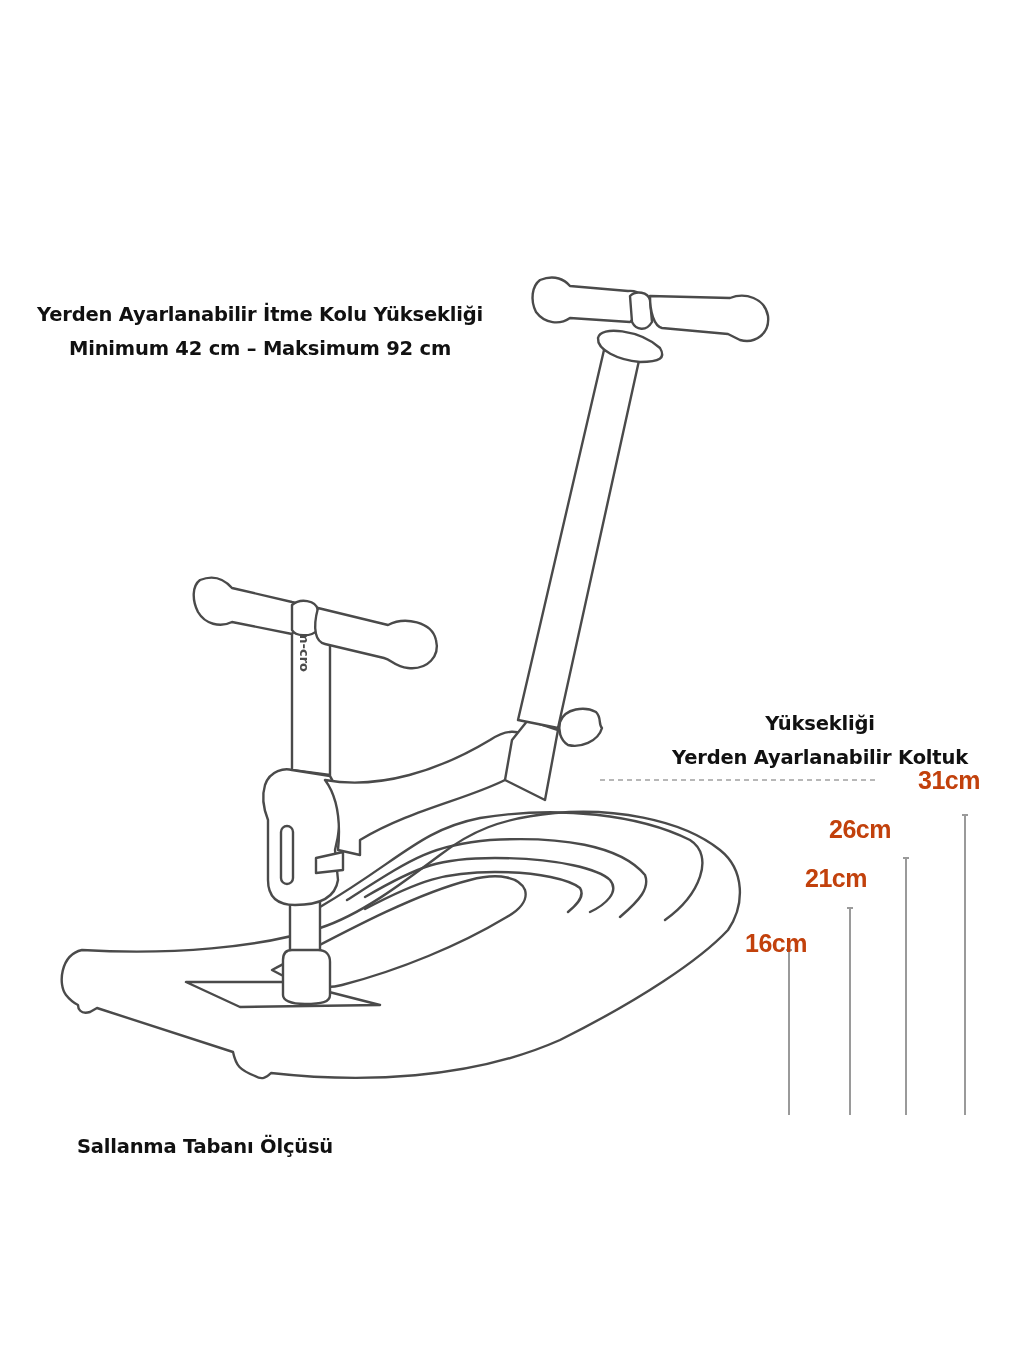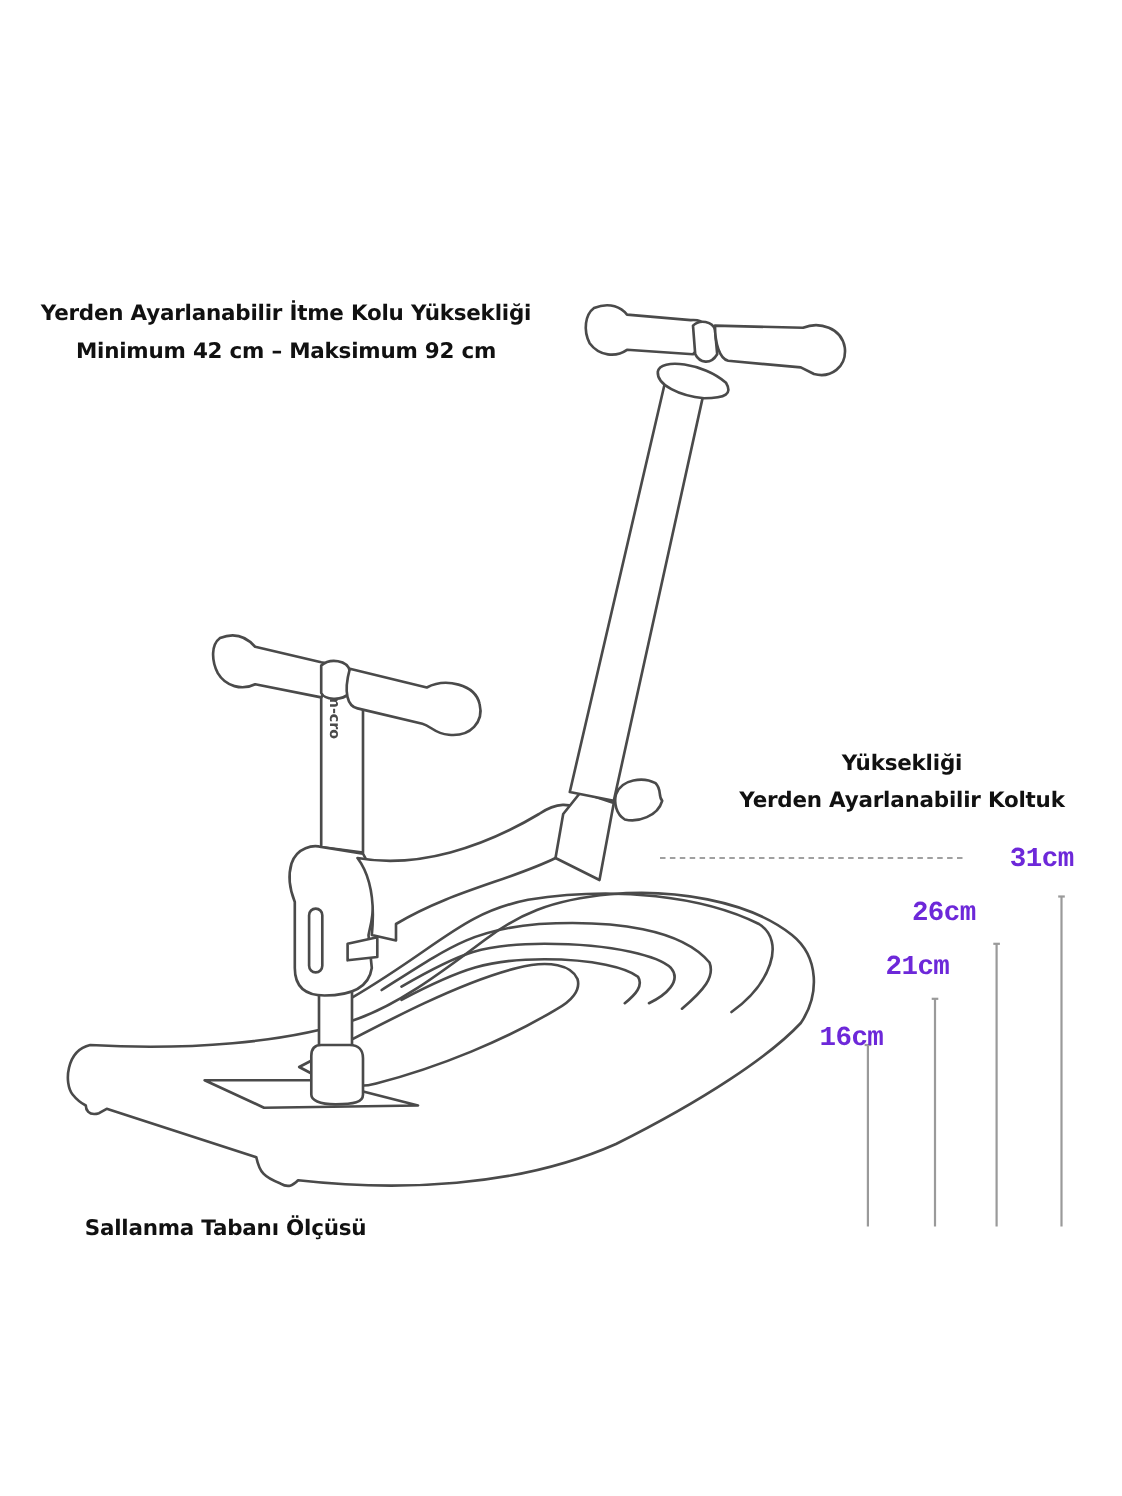--- a/index.html
+++ b/index.html
@@ -20,40 +20,41 @@
       left: 0; top: 0;
       width: 1020px;
       height: 1360px;
     }
     .label {
       position: absolute;
       font-weight: bold;
       text-align: center;
       color: #111111;
       letter-spacing: -0.2px;
+      margin-top: 30px;
     }
     .label .line { display: block; white-space: nowrap; }
     .label-push {
       left: 20px; top: 268px; width: 480px;
       font-size: 19.5px; line-height: 34px;
     }
     .label-seat {
       left: 650px; top: 677px; width: 340px;
       font-size: 19.5px; line-height: 34px;
     }
     .label-base {
       left: 55px; top: 1100px; width: 300px;
       font-size: 19.5px; line-height: 34px;
     }
     .height-tag {
       position: absolute;
-      font-family: Liberation Mono, monospace;
+      font-family: Liberation Sans, sans-serif;
       font-weight: bold;
       font-size: 25px;
-      color: #6d28d9;
+      color: #c2410c;
       letter-spacing: -0.5px;
       white-space: nowrap;
     }
     svg.art { position: absolute; left: 0; top: 0; }
     .stroke { fill: #ffffff; stroke: #4a4a4a; stroke-width: 2.4; stroke-linejoin: round; stroke-linecap: round; }
     .open { fill: none; stroke: #4a4a4a; stroke-width: 2.4; stroke-linejoin: round; stroke-linecap: round; }
     .ruler { stroke: #9a9a9a; stroke-width: 2; fill: none; }
     .dash { stroke: #a0a0a0; stroke-width: 1.6; stroke-dasharray: 5 4; fill: none; }
   </style>
 </head>

